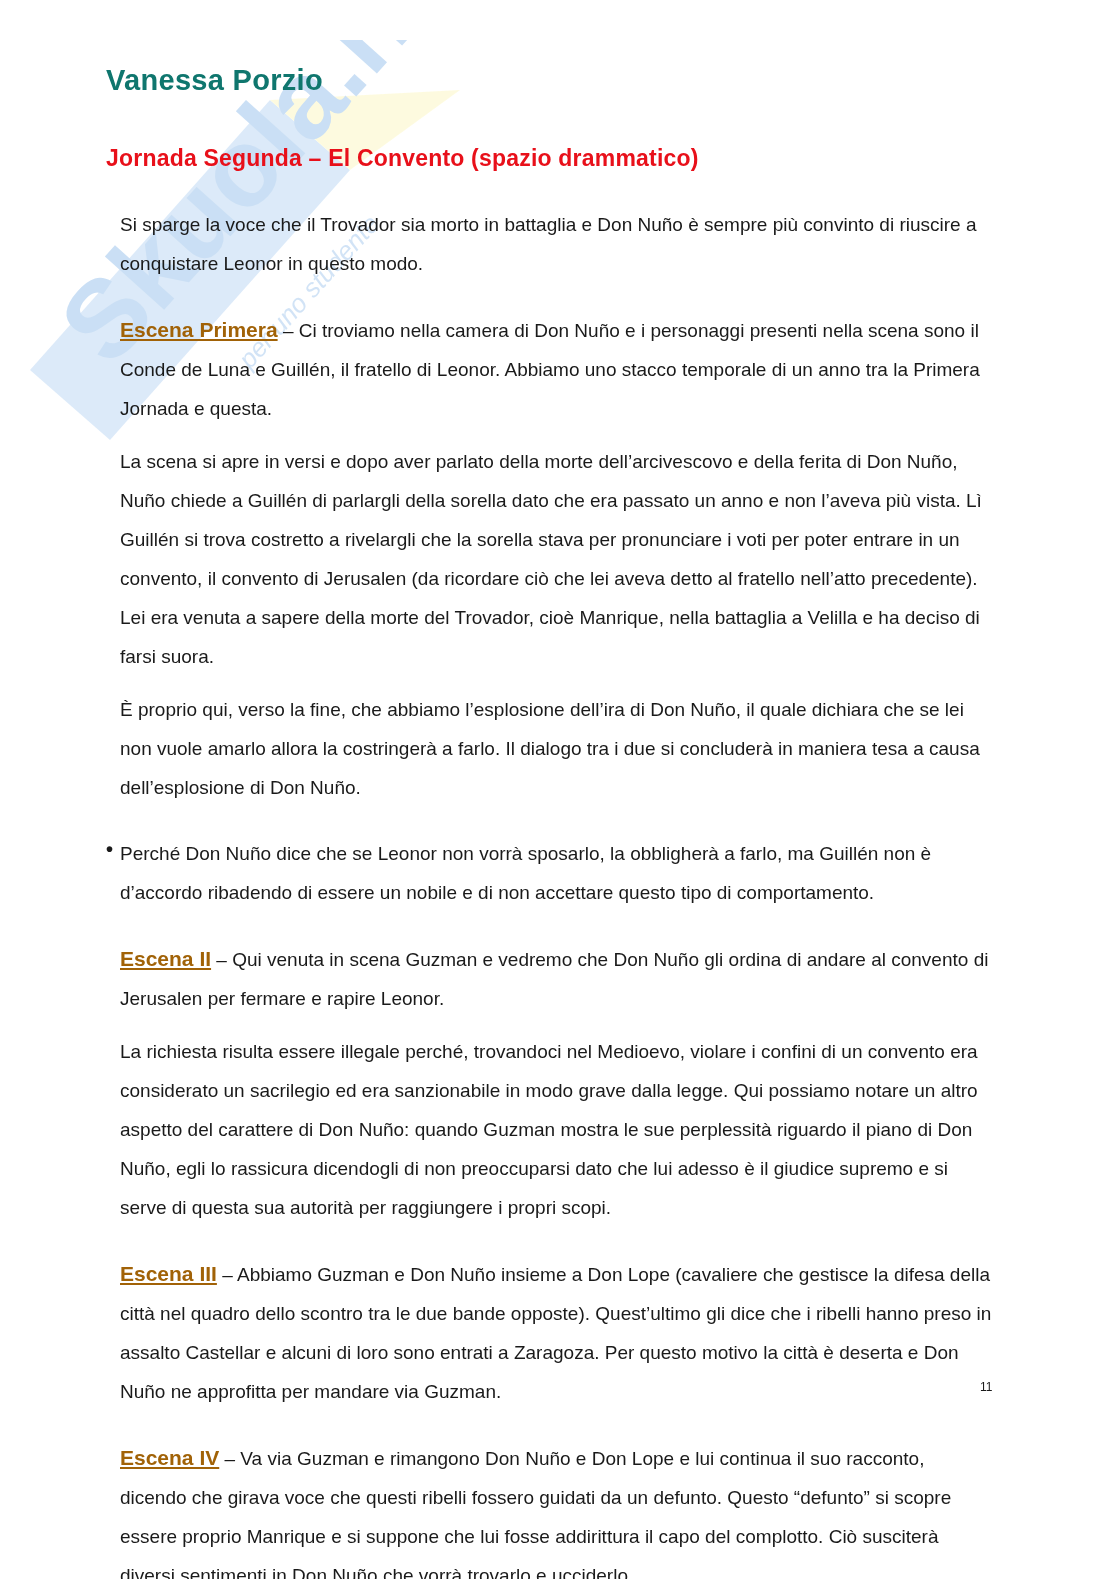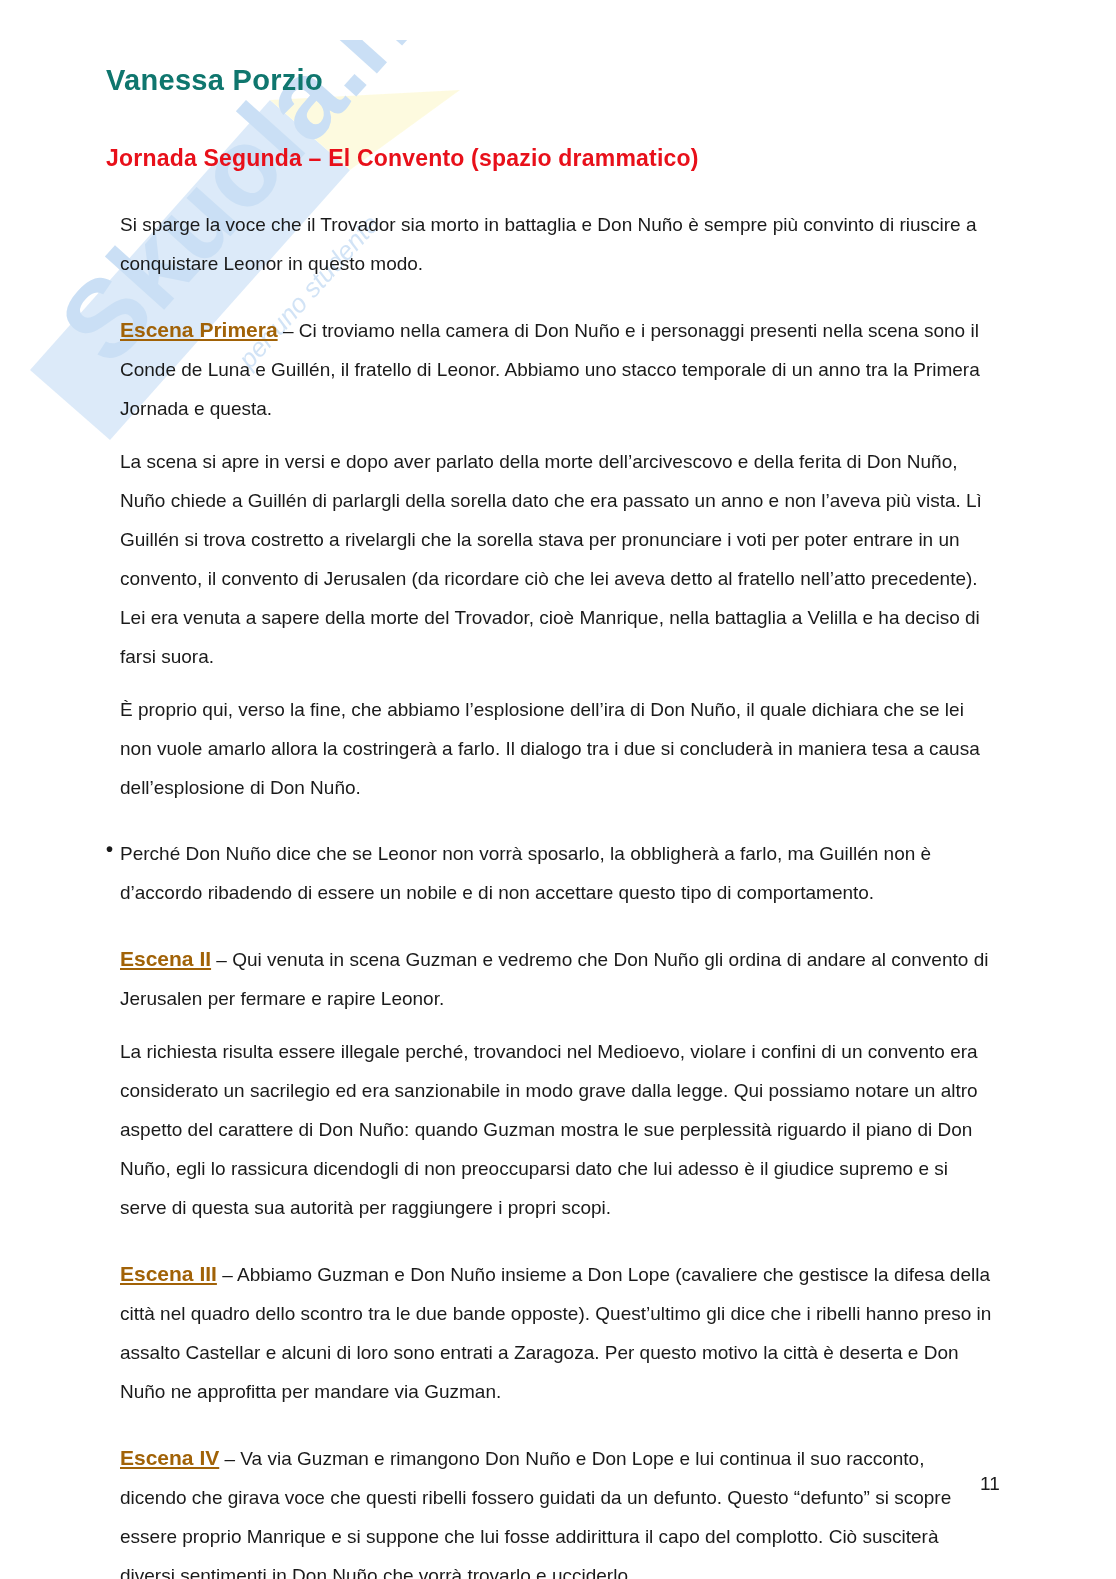--- a/index.html
+++ b/index.html
@@ -70,22 +70,22 @@
     position: absolute;
     left: 0;
     top: 0;
     font-style: normal;
     text-decoration: none;
     font-size: 20px;
   }
   .page-number {
     position: absolute;
     left: 980px;
-    top: 1473px;
-    font-size: 19px;
+    top: 1380px;
+    font-size: 12px;
     color: #1a1a1a;
   }
 </style>
 </head>
 <body>
 
 <svg class="watermark" viewBox="0 0 470 420">
   <polygon points="10,330 250,60 330,130 90,400" fill="#9cc4ee"></polygon>
   <polygon points="250,60 440,50 330,130" fill="#fbf3a6"></polygon>
   <text x="90" y="330" transform="rotate(-48 90 330)" font-size="110" font-weight="bold" fill="#6aa6e3" font-family="Liberation Sans, sans-serif">Skuola.net</text>

